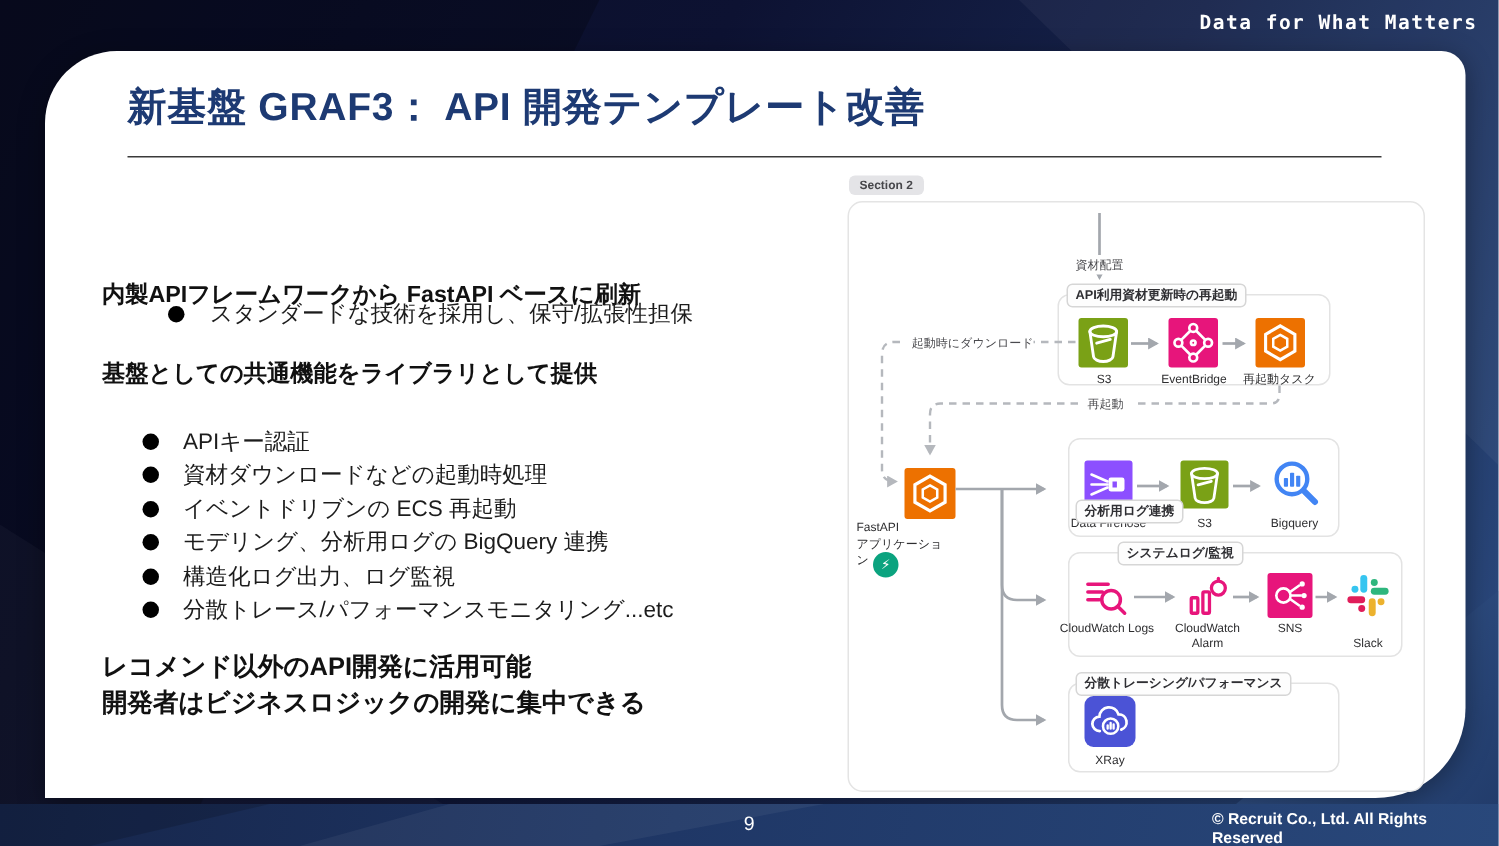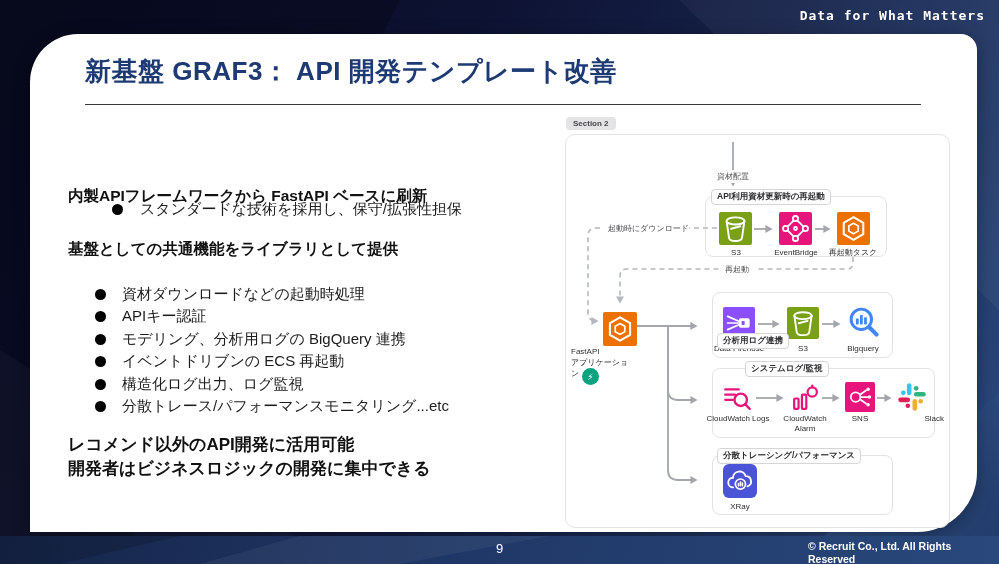--- a/index.html
+++ b/index.html
@@ -108,33 +108,33 @@
   <div class="bullet-row sub-bullet">
     <span class="dot"></span>
     <span>スタンダードな技術を採用し、保守/拡張性担保</span>
   </div>
 
   <div class="h-bold h2">基盤としての共通機能をライブラリとして提供</div>
 
   <ul class="feature-list">
     <li>
         <span class="dot"></span>
+        <span>APIキー認証</span>
+      </li>
+    <li>
+        <span class="dot"></span>
         <span>資材ダウンロードなどの起動時処理</span>
       </li>
     <li>
         <span class="dot"></span>
-        <span>APIキー認証</span>
+        <span>イベントドリブンの ECS 再起動</span>
       </li>
     <li>
         <span class="dot"></span>
         <span>モデリング、分析用ログの BigQuery 連携</span>
-      </li>
-    <li>
-        <span class="dot"></span>
-        <span>イベントドリブンの ECS 再起動</span>
       </li>
     <li>
         <span class="dot"></span>
         <span>構造化ログ出力、ログ監視</span>
       </li>
     <li>
         <span class="dot"></span>
         <span>分散トレース/パフォーマンスモニタリング...etc</span>
       </li>
   </ul>
@@ -274,21 +274,21 @@
       <rect x="7.9" y="1.0" width="3.7" height="9.5" rx="1.85" fill="#36C5F0"></rect>
       <rect x="3.2" y="6.8" width="3.7" height="3.7" rx="1.85" fill="#36C5F0"></rect>
       <rect x="13.5" y="7.9" width="9.5" height="3.7" rx="1.85" fill="#2EB67D"></rect>
       <rect x="13.5" y="3.2" width="3.7" height="3.7" rx="1.85" fill="#2EB67D"></rect>
       <rect x="12.4" y="13.5" width="3.7" height="9.5" rx="1.85" fill="#ECB22E"></rect>
       <rect x="17.1" y="13.5" width="3.7" height="3.7" rx="1.85" fill="#ECB22E"></rect>
       <rect x="1.0" y="12.4" width="9.5" height="3.7" rx="1.85" fill="#E01E5A"></rect>
       <rect x="6.8" y="17.1" width="3.7" height="3.7" rx="1.85" fill="#E01E5A"></rect>
     </svg>
   </div>
-  <div class="node-label" style="left:315px; top:297px; width:64px;text-align:right;">Slack</div>
+  <div class="node-label" style="left:315px; top:307px; width:64px;">Slack</div>
 
   <div class="aws-icon" style="left:158px; top:347px; width:34px; height:34px; background:#4B53D6; border-radius:6px;">
     <svg viewBox="0 0 24 24" fill="none" stroke="#fff" stroke-linecap="round">
       <path stroke-width="1.3" d="M7.2 16.5a3.4 3.4 0 0 1-.2-6.8 4.6 4.6 0 0 1 9-1.1 3.7 3.7 0 0 1 1.3 7.2"></path>
       <circle cx="12.3" cy="14.2" r="3.6" stroke-width="1.2"></circle>
       <path stroke-width="1.1" d="M10.9 15.3v-1.5 M12.3 15.3v-2.6 M13.7 15.3v-1.9"></path>
     </svg>
   </div>
   <div class="node-label" style="left:140px; top:385px; width:70px;">XRay</div>
 </div>

